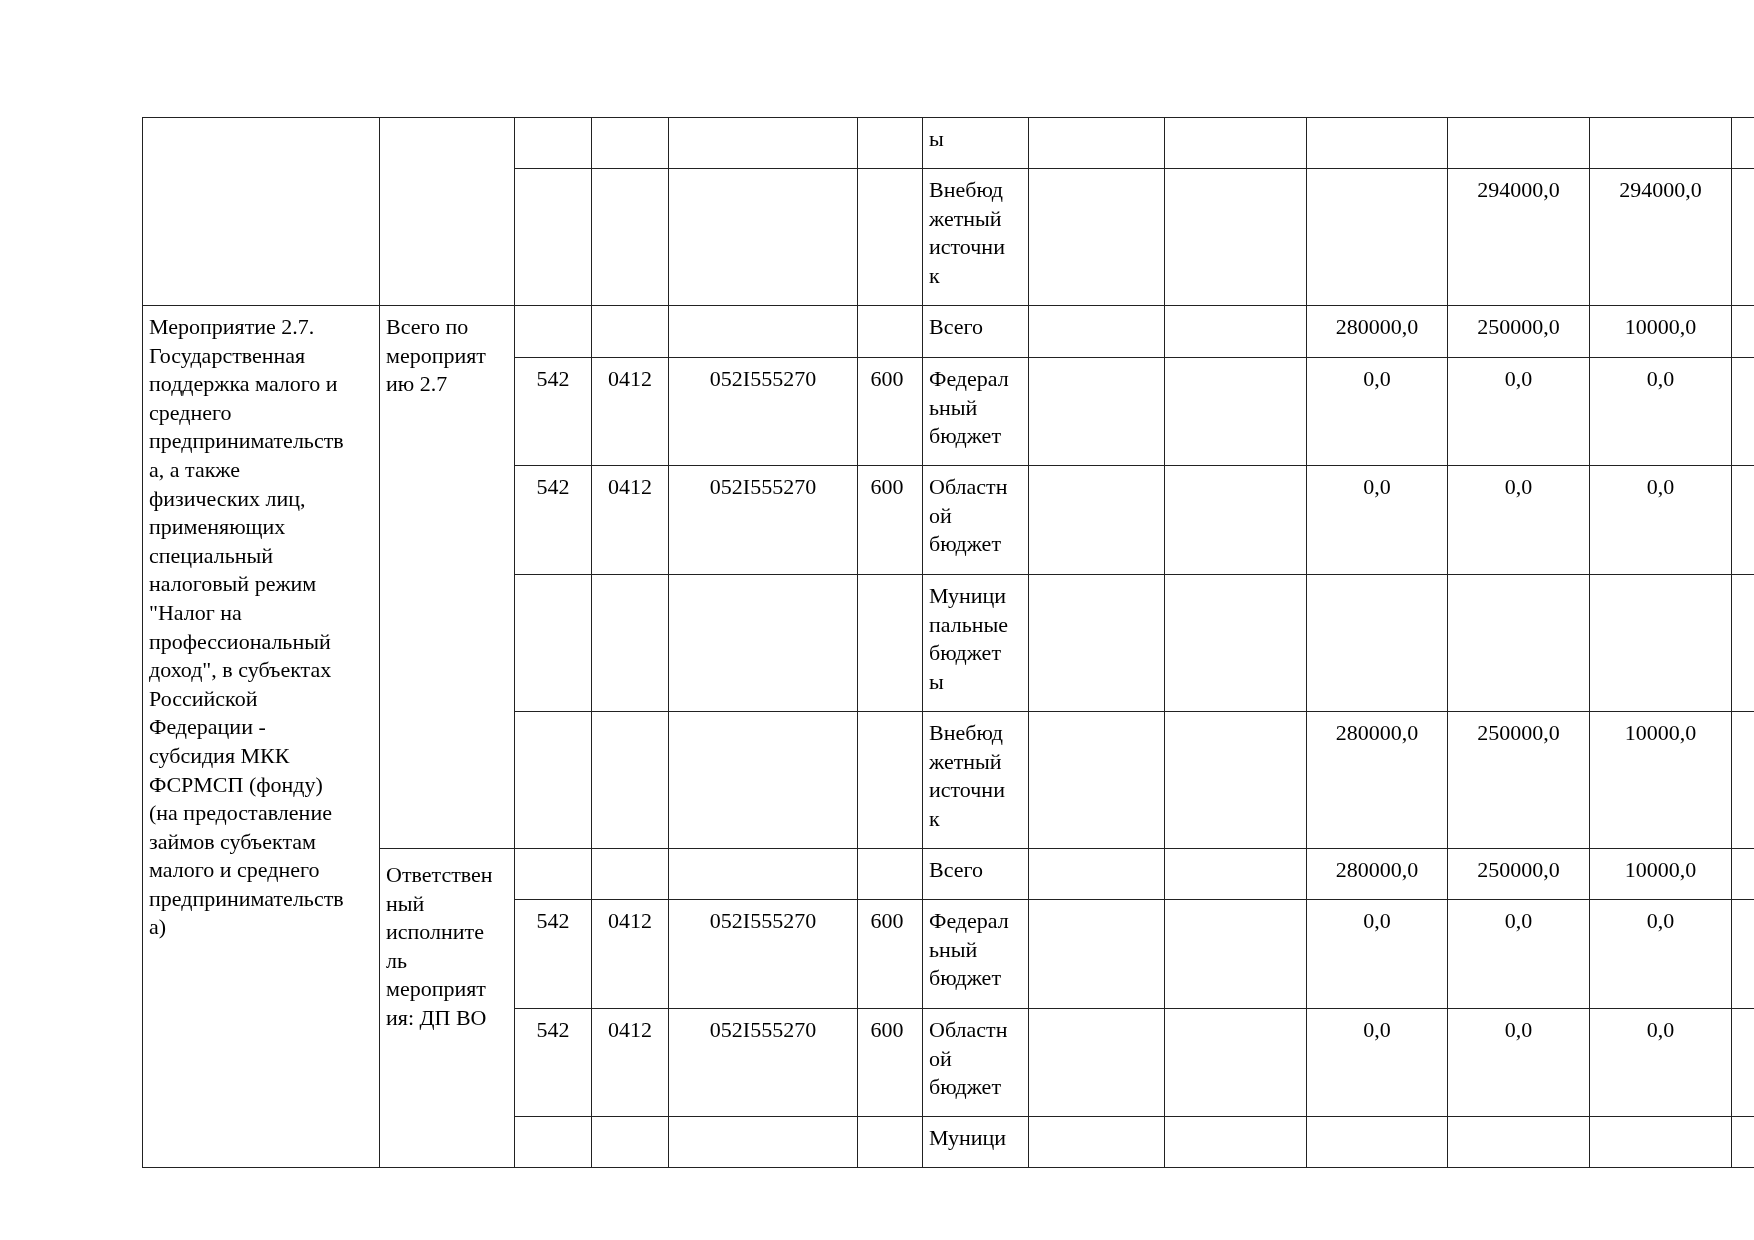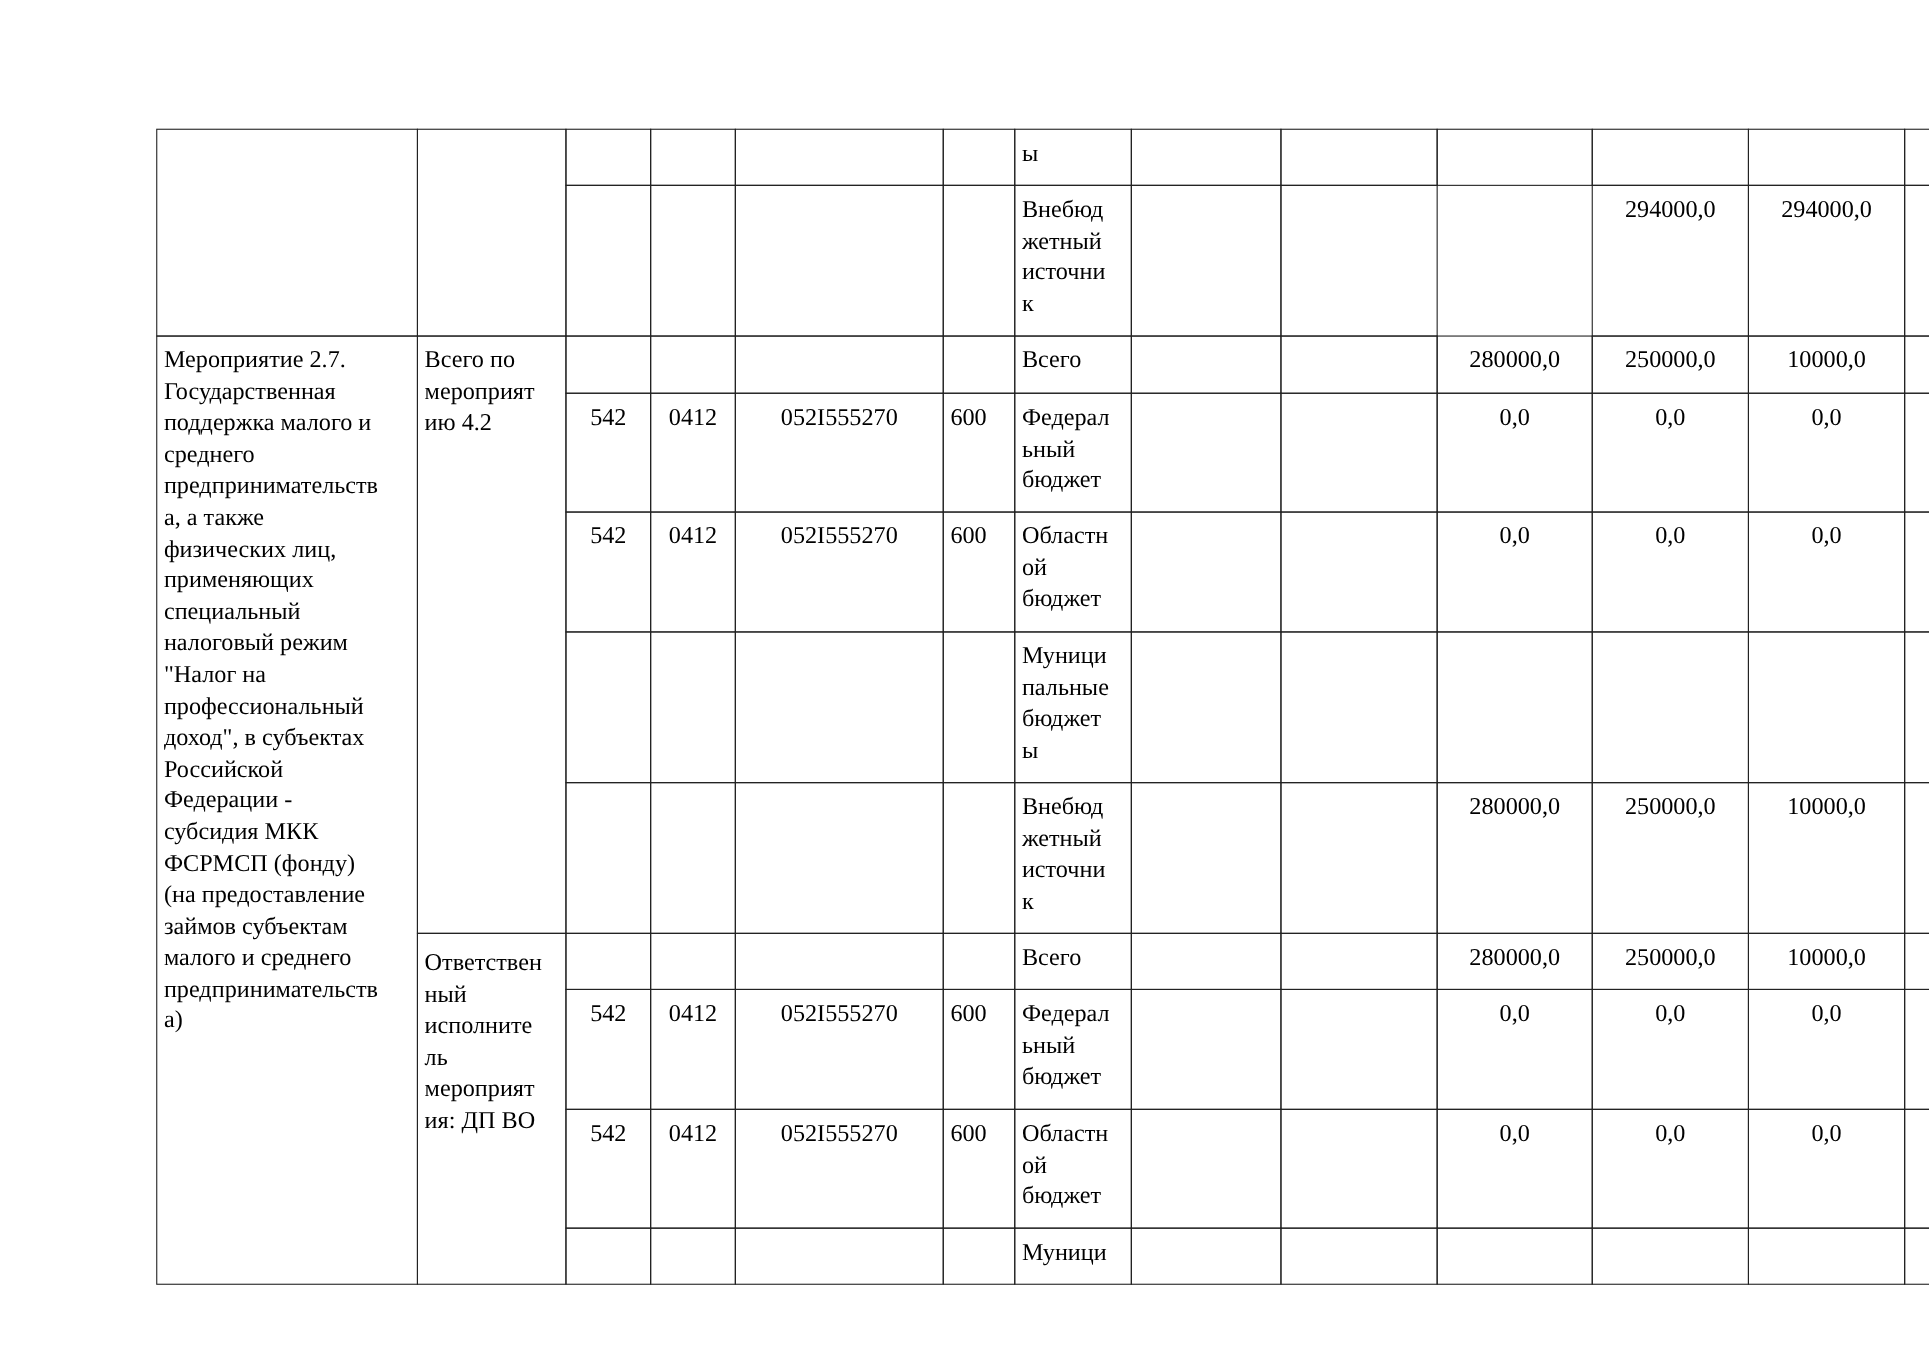--- a/index.html
+++ b/index.html
@@ -3,21 +3,21 @@
 <meta charset="utf-8">
 <style>
   html, body { margin:0; padding:0; background:#ffffff; }
   body { width:1754px; height:1240px; position:relative; overflow:hidden;
          font-family:"Liberation Serif", "DejaVu Serif", serif; color:#000; }
   #grid { position:absolute; left:0; top:0; width:1754px; height:1240px; }
   .cell { position:absolute; box-sizing:border-box; border:1.5px solid #222;
           margin-left:-1px; margin-top:-1px; font-size:22px; line-height:28.6px;
           padding:7px 6px 0 6px; overflow:hidden; white-space:pre-wrap; word-break:break-all; }
   .c { text-align:center; }
-  .r { text-align:left; padding-right:12px; }
+  .r { text-align:center; padding-right:12px; }
   .l { text-align:left; }
 </style>
 </head>
 <body>
 
 <div id="grid">
     <div class="cell l" style="left: 143px; top: 118px; width: 238px; height: 189px;"></div>
     <div class="cell l" style="left: 380px; top: 118px; width: 136px; height: 189px;"></div>
     <div class="cell c" style="left: 515px; top: 118px; width: 78px; height: 52px;"></div>
     <div class="cell c" style="left: 592px; top: 118px; width: 78px; height: 52px;"></div>
@@ -60,21 +60,21 @@
 Федерации -
 субсидия МКК
 ФСРМСП (фонду)
 (на предоставление
 займов субъектам
 малого и среднего
 предпринимательств
 а)</div>
     <div class="cell l" style="left: 380px; top: 306px; width: 136px; height: 544px;">Всего по
 мероприят
-ию 4.2</div>
+ию 2.7</div>
     <div class="cell c" style="left: 515px; top: 306px; width: 78px; height: 53px;"></div>
     <div class="cell c" style="left: 592px; top: 306px; width: 78px; height: 53px;"></div>
     <div class="cell c" style="left: 669px; top: 306px; width: 190px; height: 53px;"></div>
     <div class="cell r" style="left: 858px; top: 306px; width: 66px; height: 53px;"></div>
     <div class="cell l" style="left: 923px; top: 306px; width: 107px; height: 53px;">Всего</div>
     <div class="cell c" style="left: 1029px; top: 306px; width: 137px; height: 53px;"></div>
     <div class="cell c" style="left: 1165px; top: 306px; width: 143px; height: 53px;"></div>
     <div class="cell c" style="left: 1307px; top: 306px; width: 142px; height: 53px;">280000,0</div>
     <div class="cell c" style="left: 1448px; top: 306px; width: 143px; height: 53px;">250000,0</div>
     <div class="cell c" style="left: 1590px; top: 306px; width: 143px; height: 53px;">10000,0</div>

